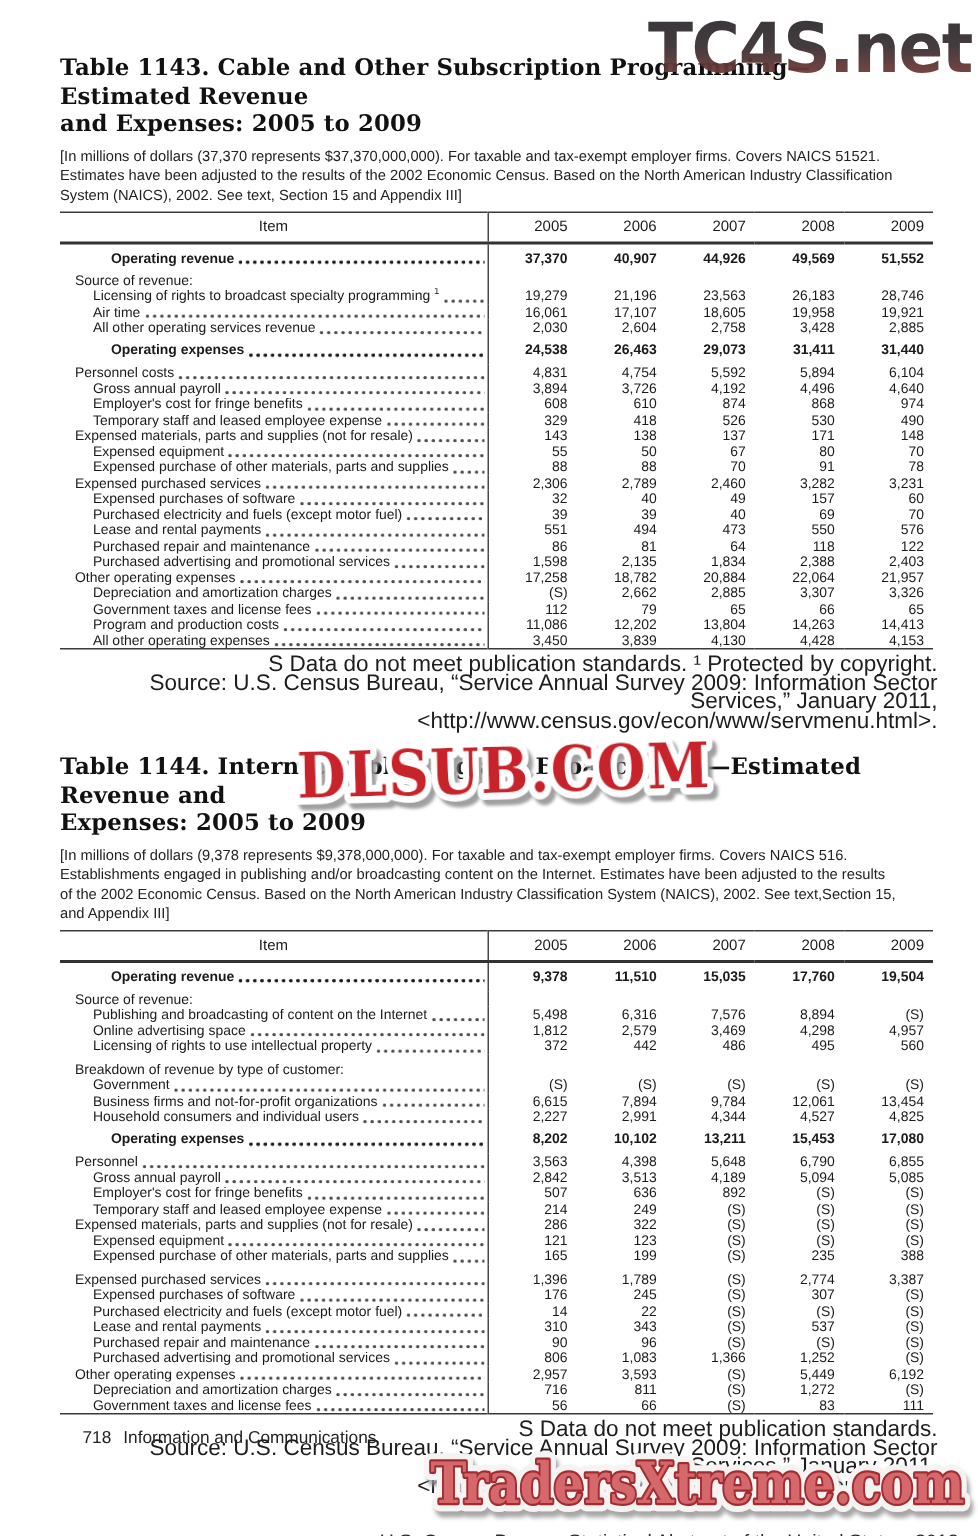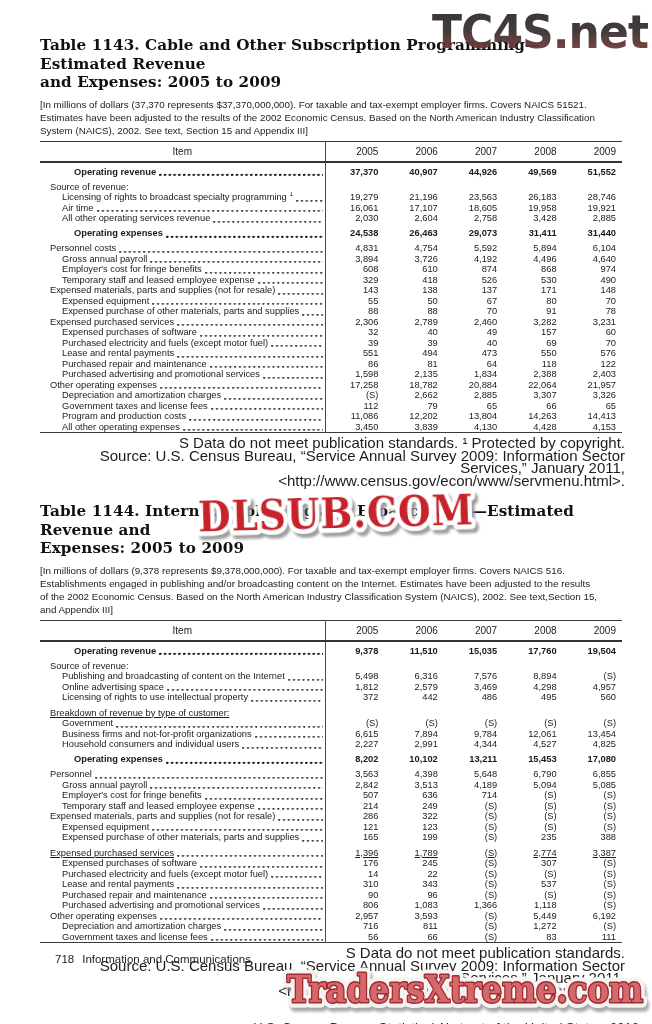--- a/index.html
+++ b/index.html
@@ -36,21 +36,21 @@
   .lbl { flex:0 0 auto; }
   .lbl sup { font-size:6.5px; line-height:0; }
   .dots { flex:1 1 auto; min-width:0; height:9px; margin:0 2px 0 3px; align-self:flex-end;
     background-image:radial-gradient(circle at 1.3px 6.8px, #4d4d4d 0.9px, rgba(0,0,0,0) 1.3px);
     background-size:4.8px 9px; background-repeat:repeat-x; }
   .r-total td { font-weight:bold; padding-top:4.5px; padding-bottom:4.5px; }
   .r-total .dots { background-image:radial-gradient(circle at 1.3px 6.8px, #1c1c1c 1px, rgba(0,0,0,0) 1.4px); }
   .r-total td.item .cellflex { padding-left:34px; }
   .r-group td.item .cellflex, .r-item td.item .cellflex { padding-left:10px; }
   .r-sub td.item .cellflex { padding-left:22px; }
-  .gap td { padding-top:5px;text-decoration:underline; }
+  .gap td { padding-top:5px; }
 
   .fn { margin-top:4px; font-size:15px; line-height:12.5px; color:#1d1d1d;text-align:right; }
   .fn .ind { text-indent:16px; }
 
   .section-2 { margin-top:15px; }
 
   .page-footer-left { position:absolute; left:55px; top:953px; font-size:11.5px; color:#222; }
   .page-footer-left .pgnum { margin-right:8px; }
   .census-credit { position:absolute; right:13px; top:980px; font-size:13px; color:#2b2b2b;margin-top:40px; }
 
@@ -602,21 +602,21 @@
           </tr>
           <tr class="r-sub">
             <td class="item">
               <div class="cellflex">
                 <span class="lbl">Employer's cost for fringe benefits</span>
                 <span class="dots"></span>
               </div>
             </td>
             <td class="num">507</td>
             <td class="num">636</td>
-            <td class="num">714</td>
+            <td class="num">892</td>
             <td class="num">(S)</td>
             <td class="num">(S)</td>
           </tr>
           <tr class="r-sub">
             <td class="item">
               <div class="cellflex">
                 <span class="lbl">Temporary staff and leased employee expense</span>
                 <span class="dots"></span>
               </div>
             </td>
@@ -733,21 +733,21 @@
           <tr class="r-sub">
             <td class="item">
               <div class="cellflex">
                 <span class="lbl">Purchased advertising and promotional services</span>
                 <span class="dots"></span>
               </div>
             </td>
             <td class="num">806</td>
             <td class="num">1,083</td>
             <td class="num">1,366</td>
-            <td class="num">1,118</td>
+            <td class="num">1,252</td>
             <td class="num">(S)</td>
           </tr>
           <tr class="r-item">
             <td class="item">
               <div class="cellflex">
                 <span class="lbl">Other operating expenses</span>
                 <span class="dots"></span>
               </div>
             </td>
             <td class="num">2,957</td>

